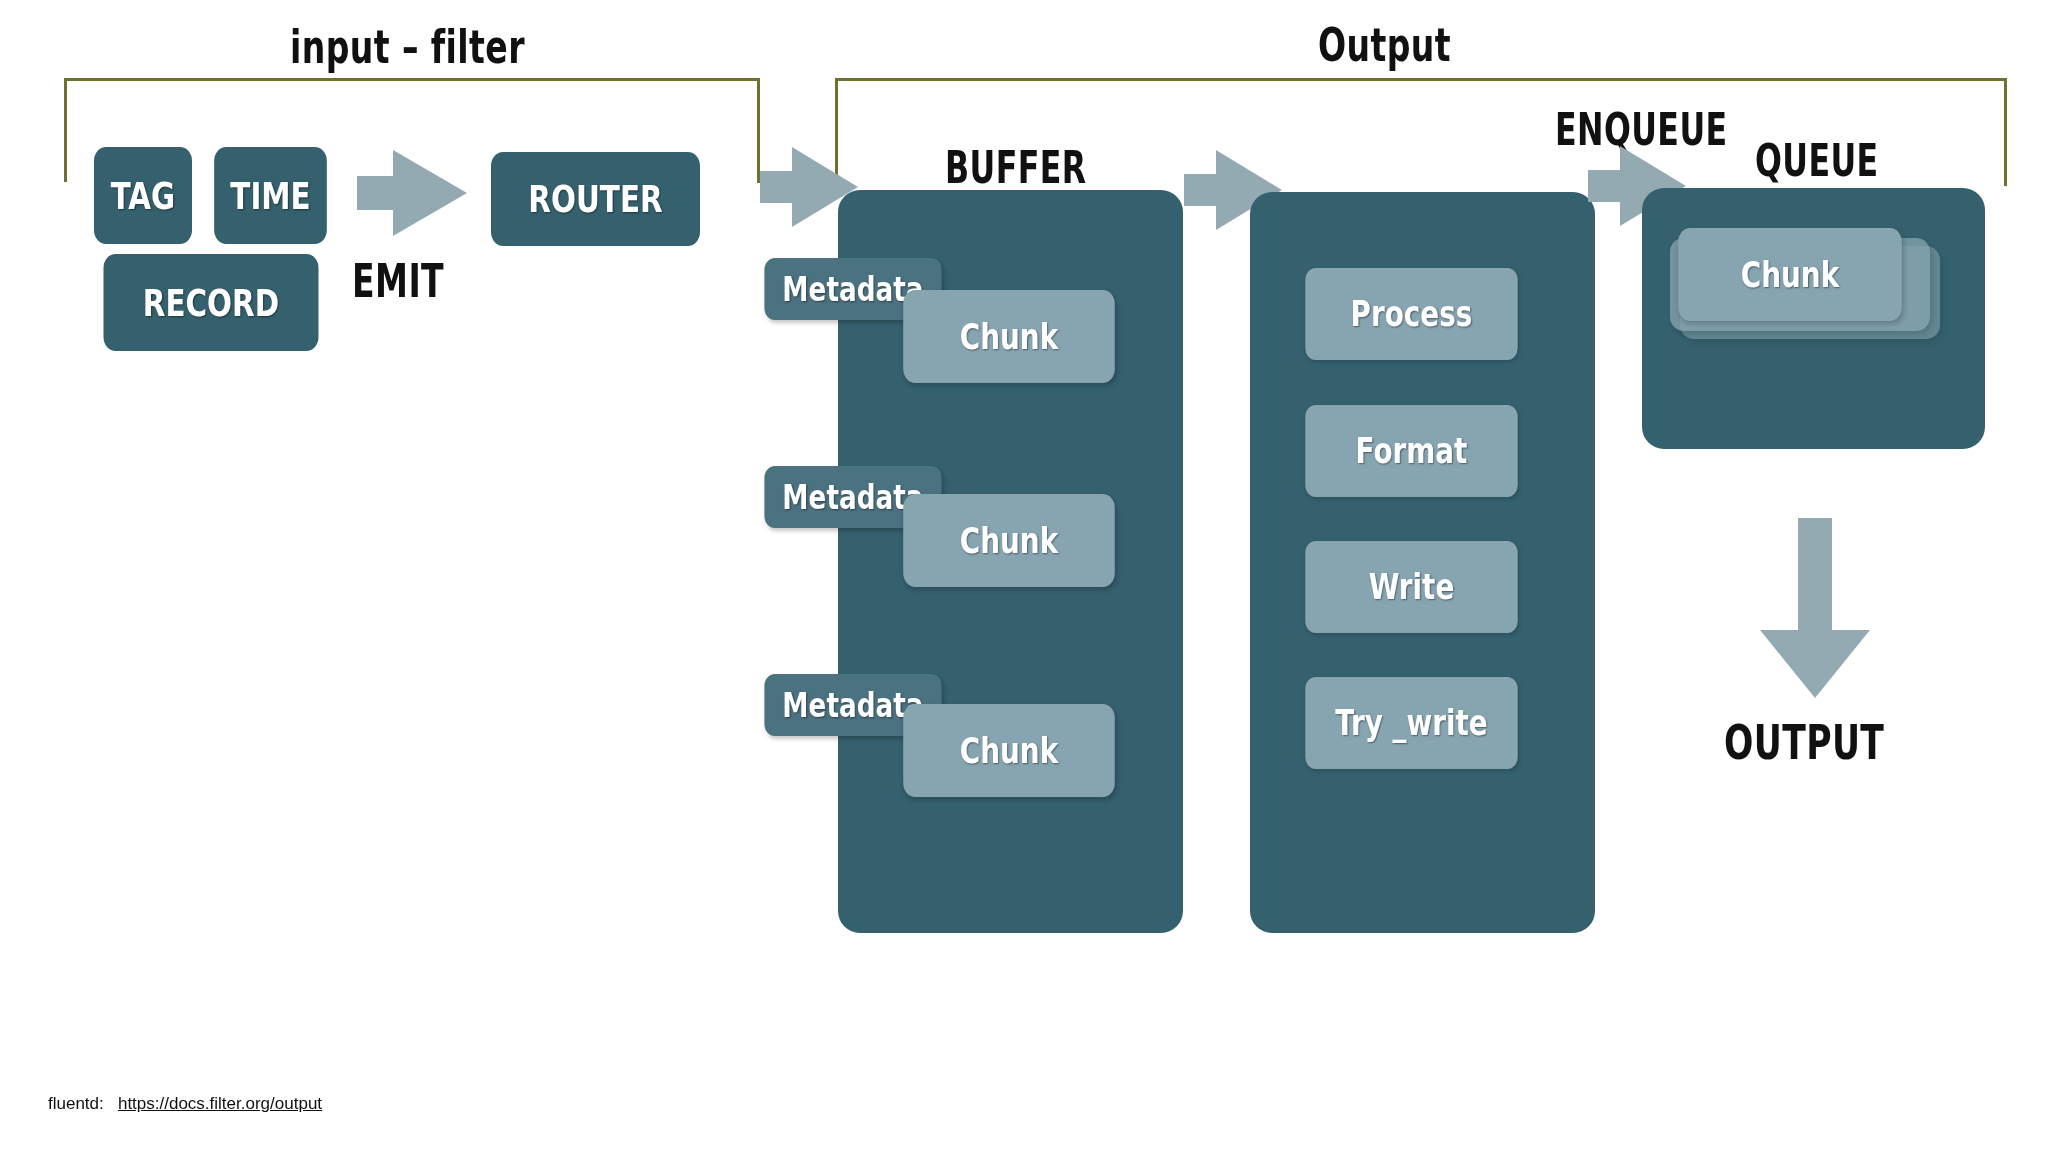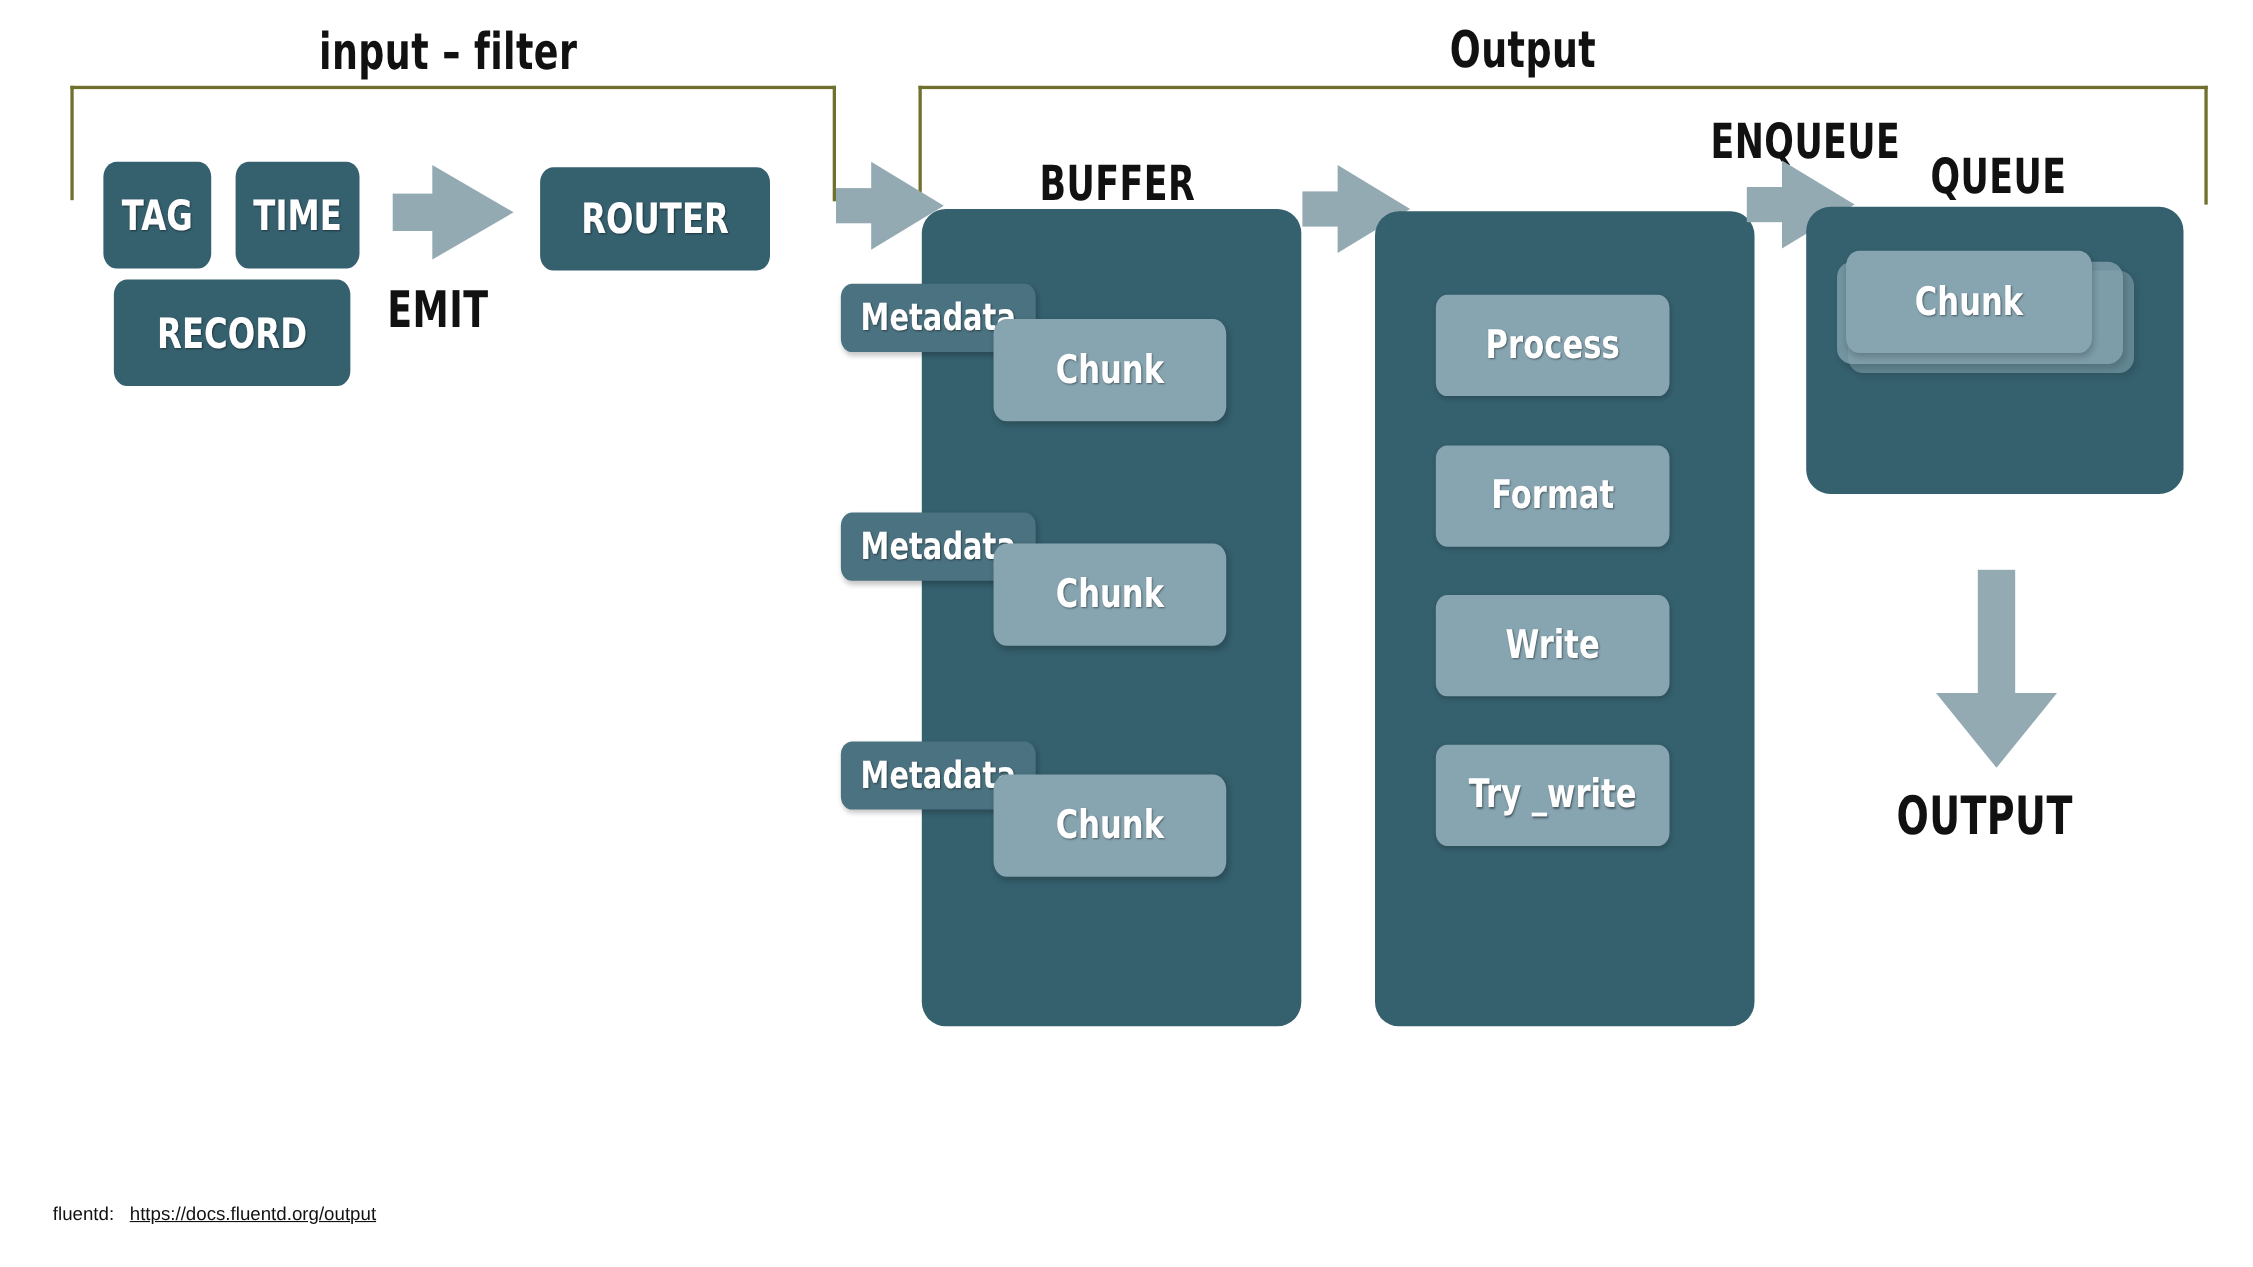--- a/index.html
+++ b/index.html
@@ -177,16 +177,16 @@
   <div class="arrow-d" style="left:1760px;top:518px;width:110px;height:180px;">
     <div class="shaft" style="left:38px;top:0;width:34px;height:118px;"></div>
     <div class="head" style="left:0;top:112px;border-width:68px 55px 0 55px;"></div>
   </div>
 
   <div class="hdg" style="left:1724px;top:718px;font-size:48px;transform-origin:left top;">OUTPUT</div>
 
   <div class="src" style="left:48px;top:1094px;">
     <span>fluentd:</span>
     &nbsp;
-    <a href="#">https://docs.fluentd.org/output</a>
+    <a href="#">https://docs.filter.org/output</a>
   </div>
 
 </div>
 
 </body></html>

